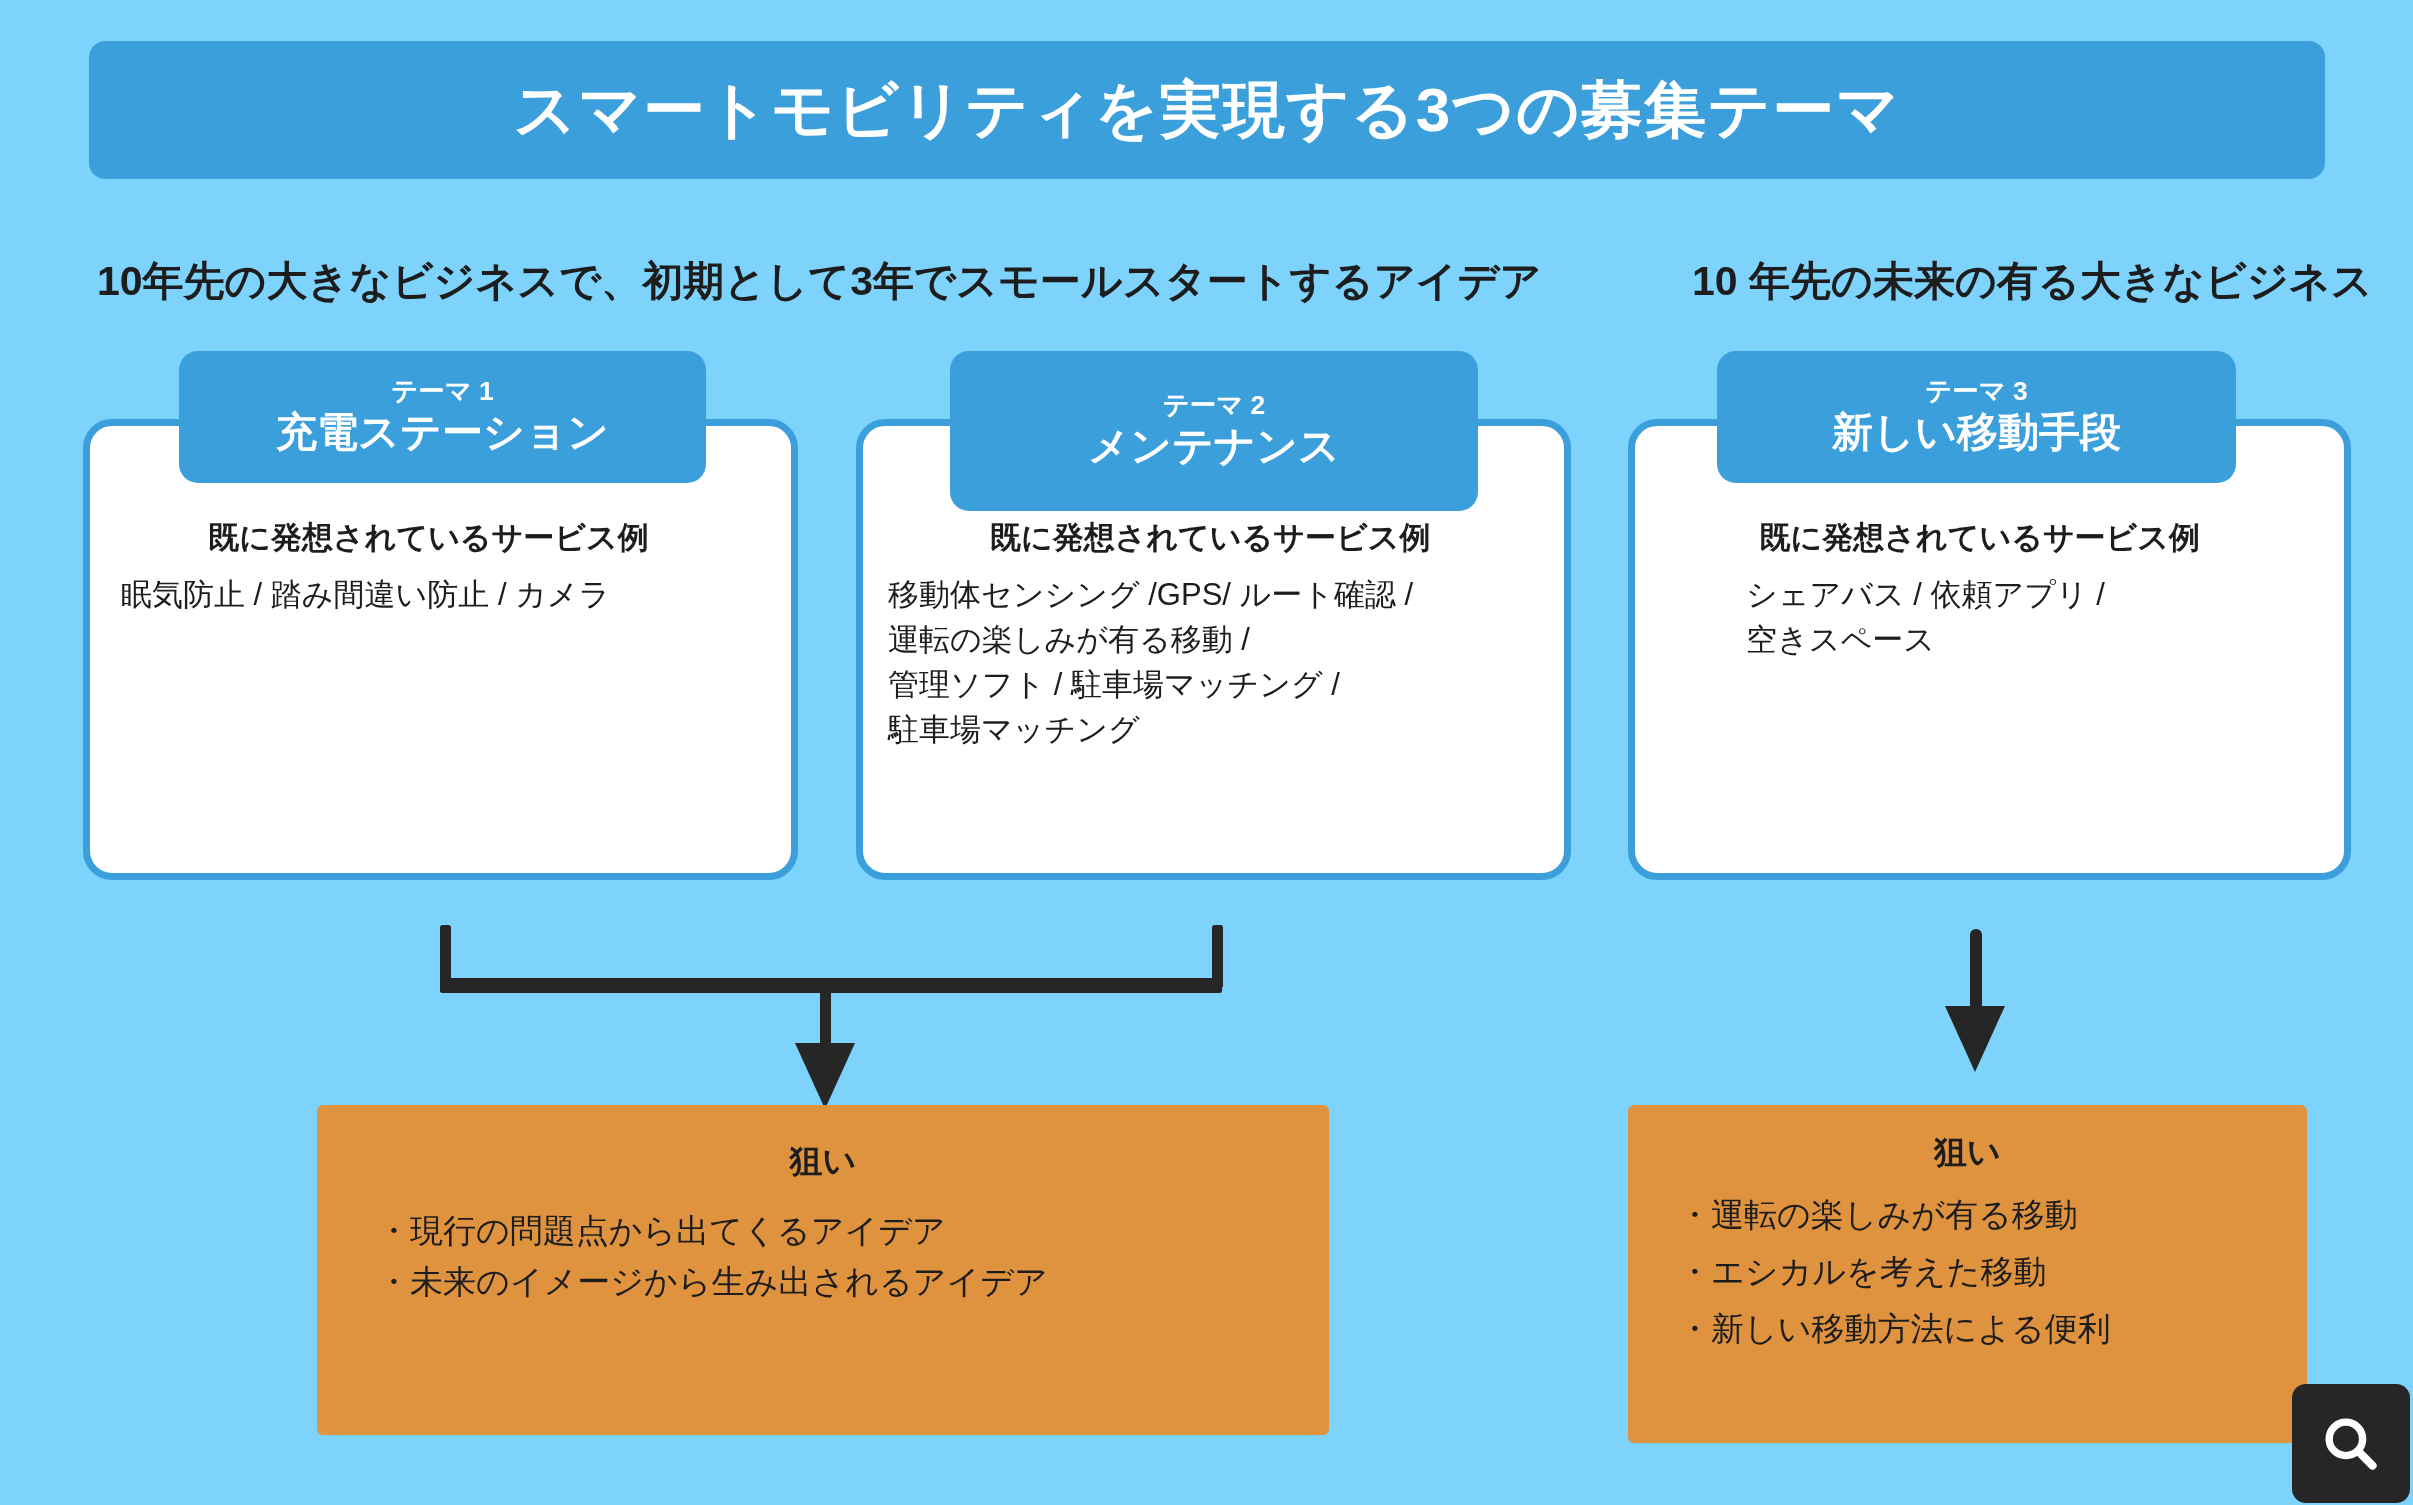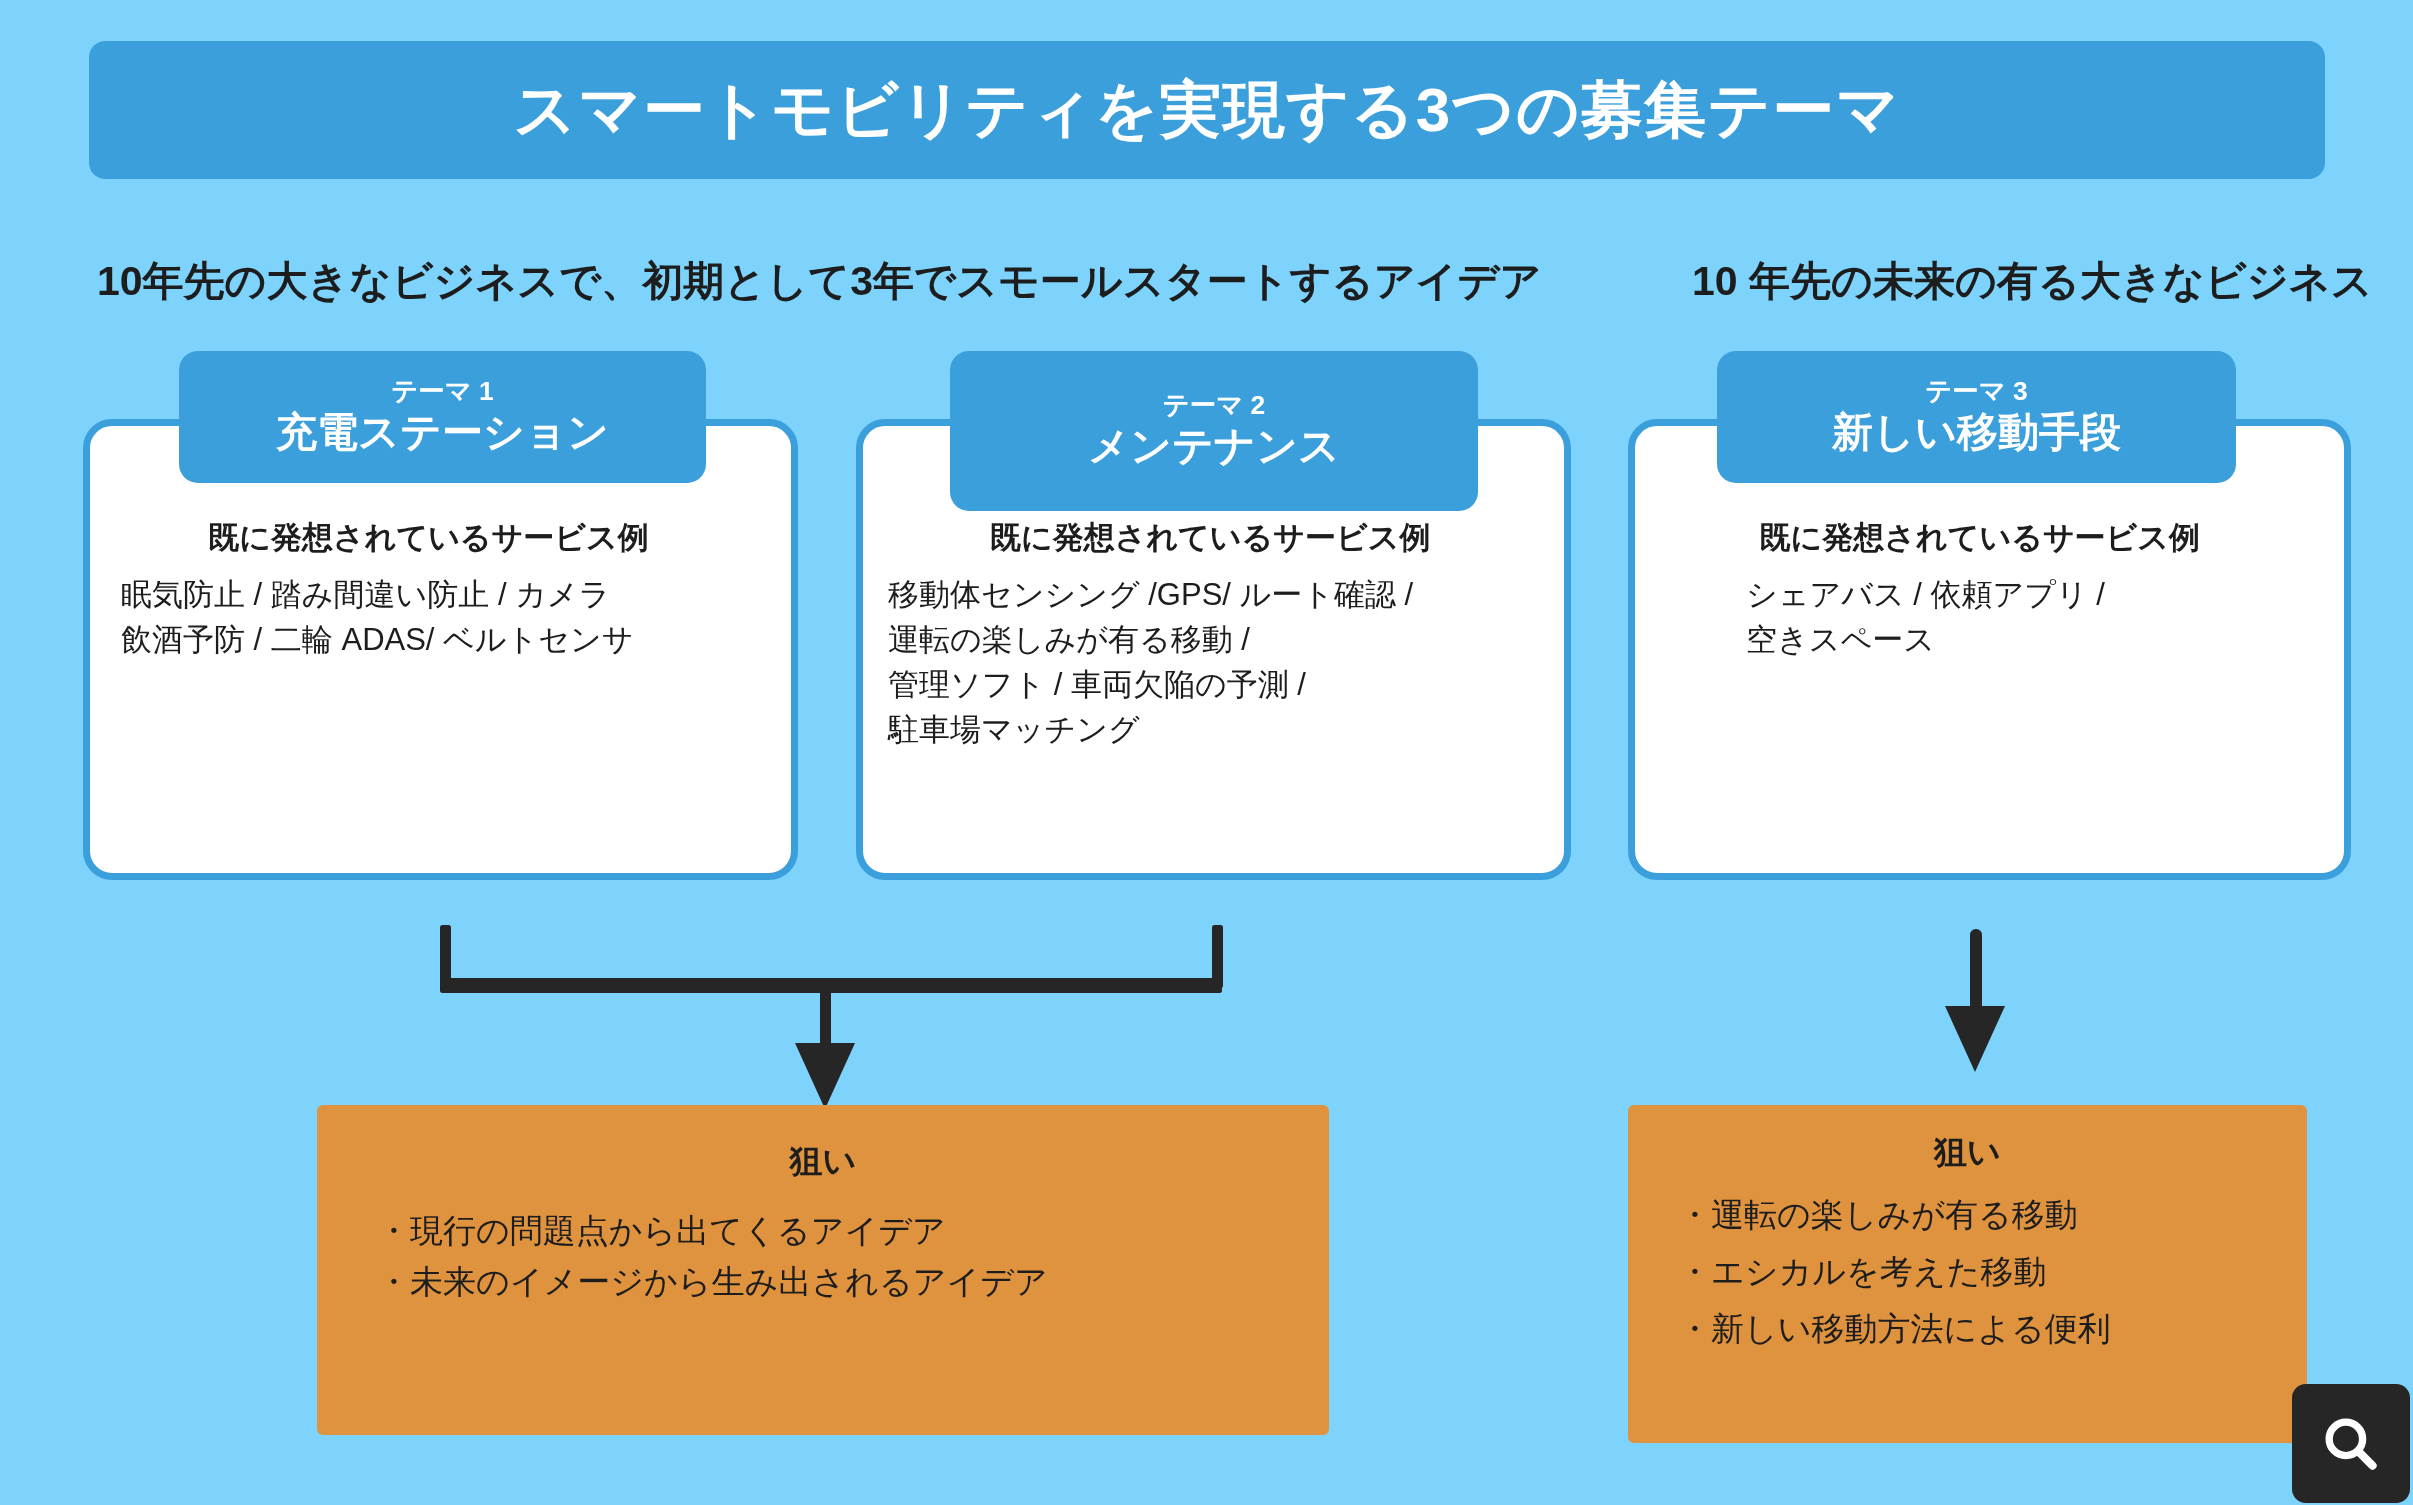--- a/index.html
+++ b/index.html
@@ -201,35 +201,34 @@
 
   <div class="card card-1"></div>
   <div class="tab tab-1">
     <div class="tab-num">テーマ 1</div>
     <div class="tab-name">充電ステーション</div>
   </div>
   <div class="card-body body-1">
     <div class="svc-heading">既に発想されているサービス例</div>
     <div class="svc-list">
       <div class="svc-line">眠気防止 / 踏み間違い防止 / カメラ</div>
-      <div class="svc-line">飲酒予防 / 二輪 ADAS/ ベルトセンサ</div>
     </div>
   </div>
 
   <div class="card card-2"></div>
   <div class="tab tab-2">
     <div class="tab-num">テーマ 2</div>
     <div class="tab-name">メンテナンス</div>
   </div>
   <div class="card-body body-2">
     <div class="svc-heading">既に発想されているサービス例</div>
     <div class="svc-list">
       <div class="svc-line">移動体センシング /GPS/ ルート確認 /</div>
       <div class="svc-line">運転の楽しみが有る移動 /</div>
-      <div class="svc-line">管理ソフト / 車両欠陥の予測 /</div>
+      <div class="svc-line">管理ソフト / 駐車場マッチング /</div>
       <div class="svc-line">駐車場マッチング</div>
     </div>
   </div>
 
   <div class="card card-3"></div>
   <div class="tab tab-3">
     <div class="tab-num">テーマ 3</div>
     <div class="tab-name">新しい移動手段</div>
   </div>
   <div class="card-body body-3">

